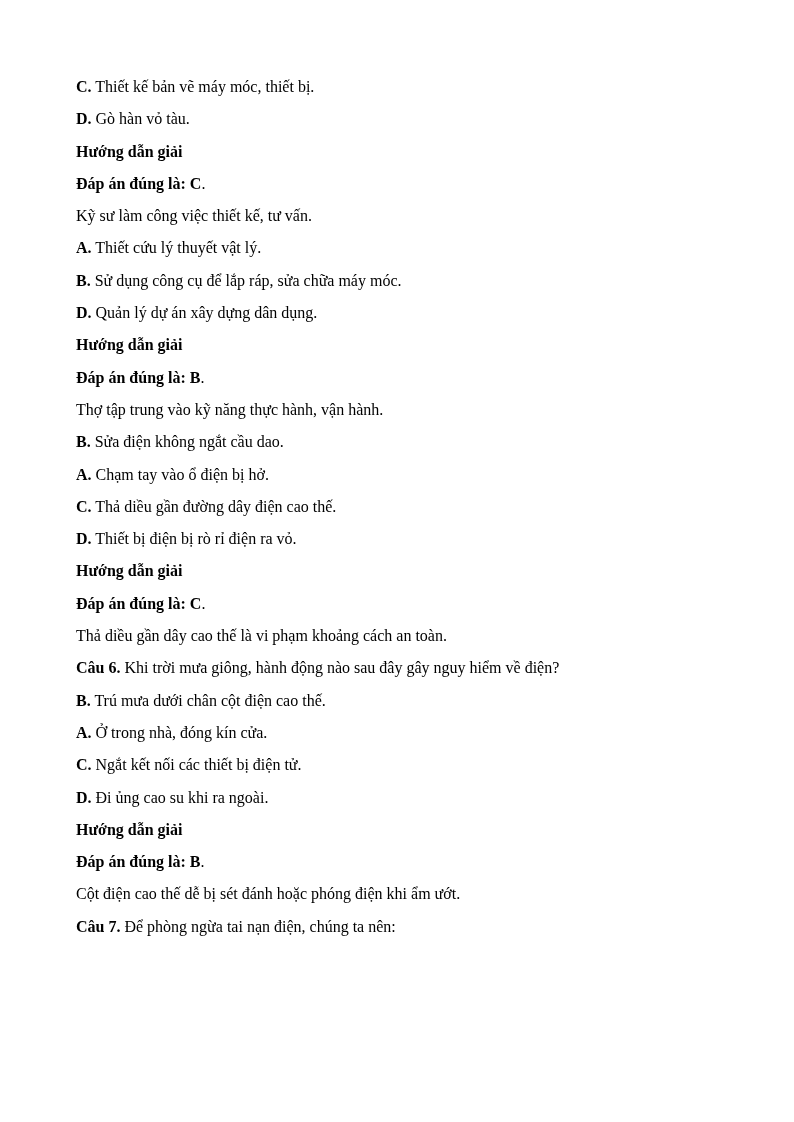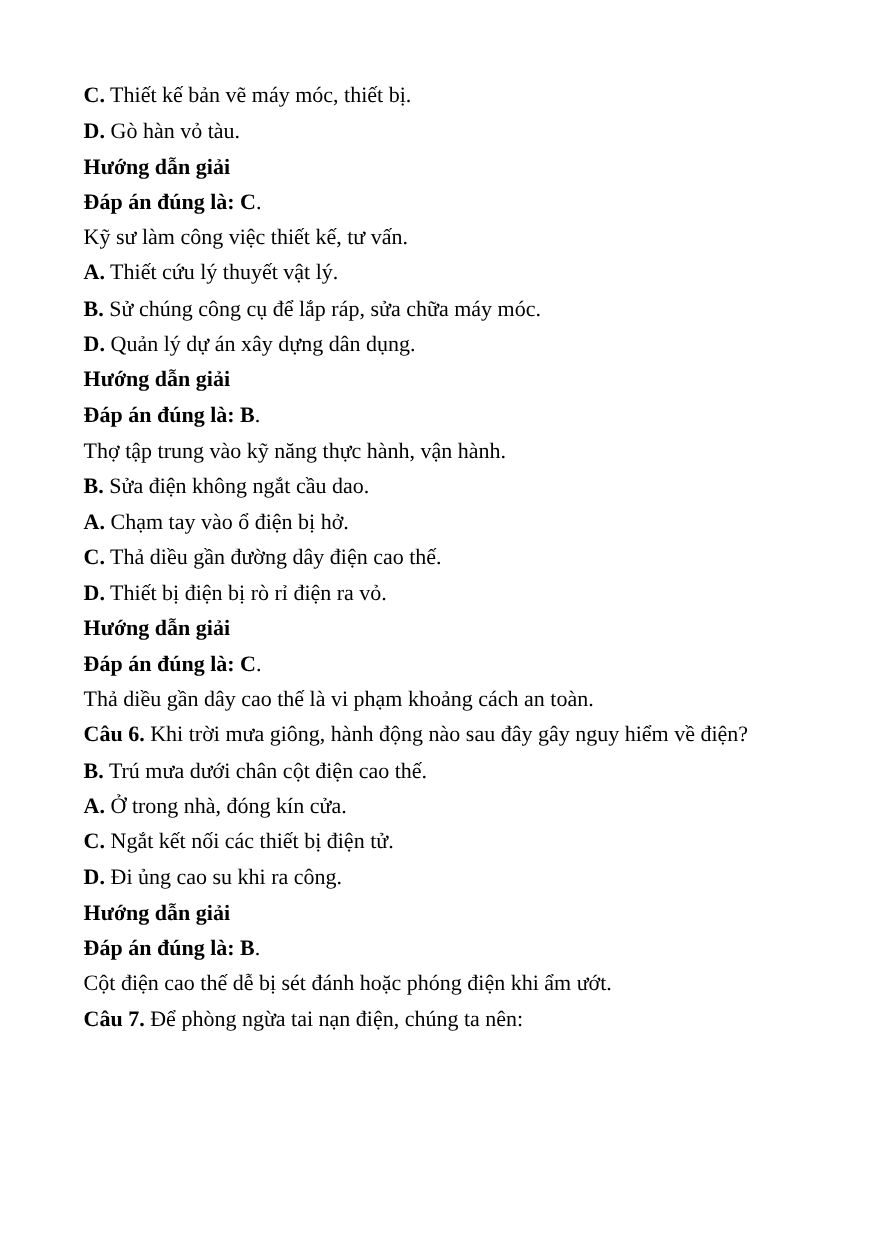--- a/index.html
+++ b/index.html
@@ -12,21 +12,21 @@
     overflow: hidden;
   }
   .page {
     width: 794px;
     height: 1122px;
     background: #ffffff;
     padding: 71px 76px 0 76px;
     overflow: hidden;
   }
   .line {
-    font-size: 20px;
+    font-size: 16px;
     line-height: 32.3px;
     color: #000000;
     white-space: pre-wrap;
   }
   .line b { font-weight: bold; }
 </style>
 </head>
 <body>
 
 <div class="page">
@@ -37,21 +37,21 @@
 
   <p class="line"><b>Hướng dẫn giải</b><span></span></p>
 
   <p class="line"><b>Đáp án đúng là: C</b><span>.</span></p>
 
   <p class="line"><b></b><span>Kỹ sư làm công việc thiết kế, tư vấn.</span></p>
 
 
   <p class="line"><b>A.</b><span> Thiết cứu lý thuyết vật lý.</span></p>
 
-  <p class="line"><b>B.</b><span> Sử chúng công cụ để lắp ráp, sửa chữa máy móc.</span></p>
+  <p class="line"><b>B.</b><span> Sử dụng công cụ để lắp ráp, sửa chữa máy móc.</span></p>
 
 
   <p class="line"><b>D.</b><span> Quản lý dự án xây dựng dân dụng.</span></p>
 
   <p class="line"><b>Hướng dẫn giải</b><span></span></p>
 
   <p class="line"><b>Đáp án đúng là: B</b><span>.</span></p>
 
   <p class="line"><b></b><span>Thợ tập trung vào kỹ năng thực hành, vận hành.</span></p>
 
@@ -71,21 +71,21 @@
   <p class="line"><b></b><span>Thả diều gần dây cao thế là vi phạm khoảng cách an toàn.</span></p>
 
   <p class="line"><b>Câu 6.</b><span> Khi trời mưa giông, hành động nào sau đây gây nguy hiểm về điện?</span></p>
 
   <p class="line"><b>B.</b><span> Trú mưa dưới chân cột điện cao thế.</span></p>
 
   <p class="line"><b>A.</b><span> Ở trong nhà, đóng kín cửa.</span></p>
 
   <p class="line"><b>C.</b><span> Ngắt kết nối các thiết bị điện tử.</span></p>
 
-  <p class="line"><b>D.</b><span> Đi ủng cao su khi ra công.</span></p>
+  <p class="line"><b>D.</b><span> Đi ủng cao su khi ra ngoài.</span></p>
 
   <p class="line"><b>Hướng dẫn giải</b><span></span></p>
 
   <p class="line"><b>Đáp án đúng là: B</b><span>.</span></p>
 
   <p class="line"><b></b><span>Cột điện cao thế dễ bị sét đánh hoặc phóng điện khi ẩm ướt.</span></p>
 
   <p class="line"><b>Câu 7.</b><span> Để phòng ngừa tai nạn điện, chúng ta nên:</span></p>
 </div>
 </div>

